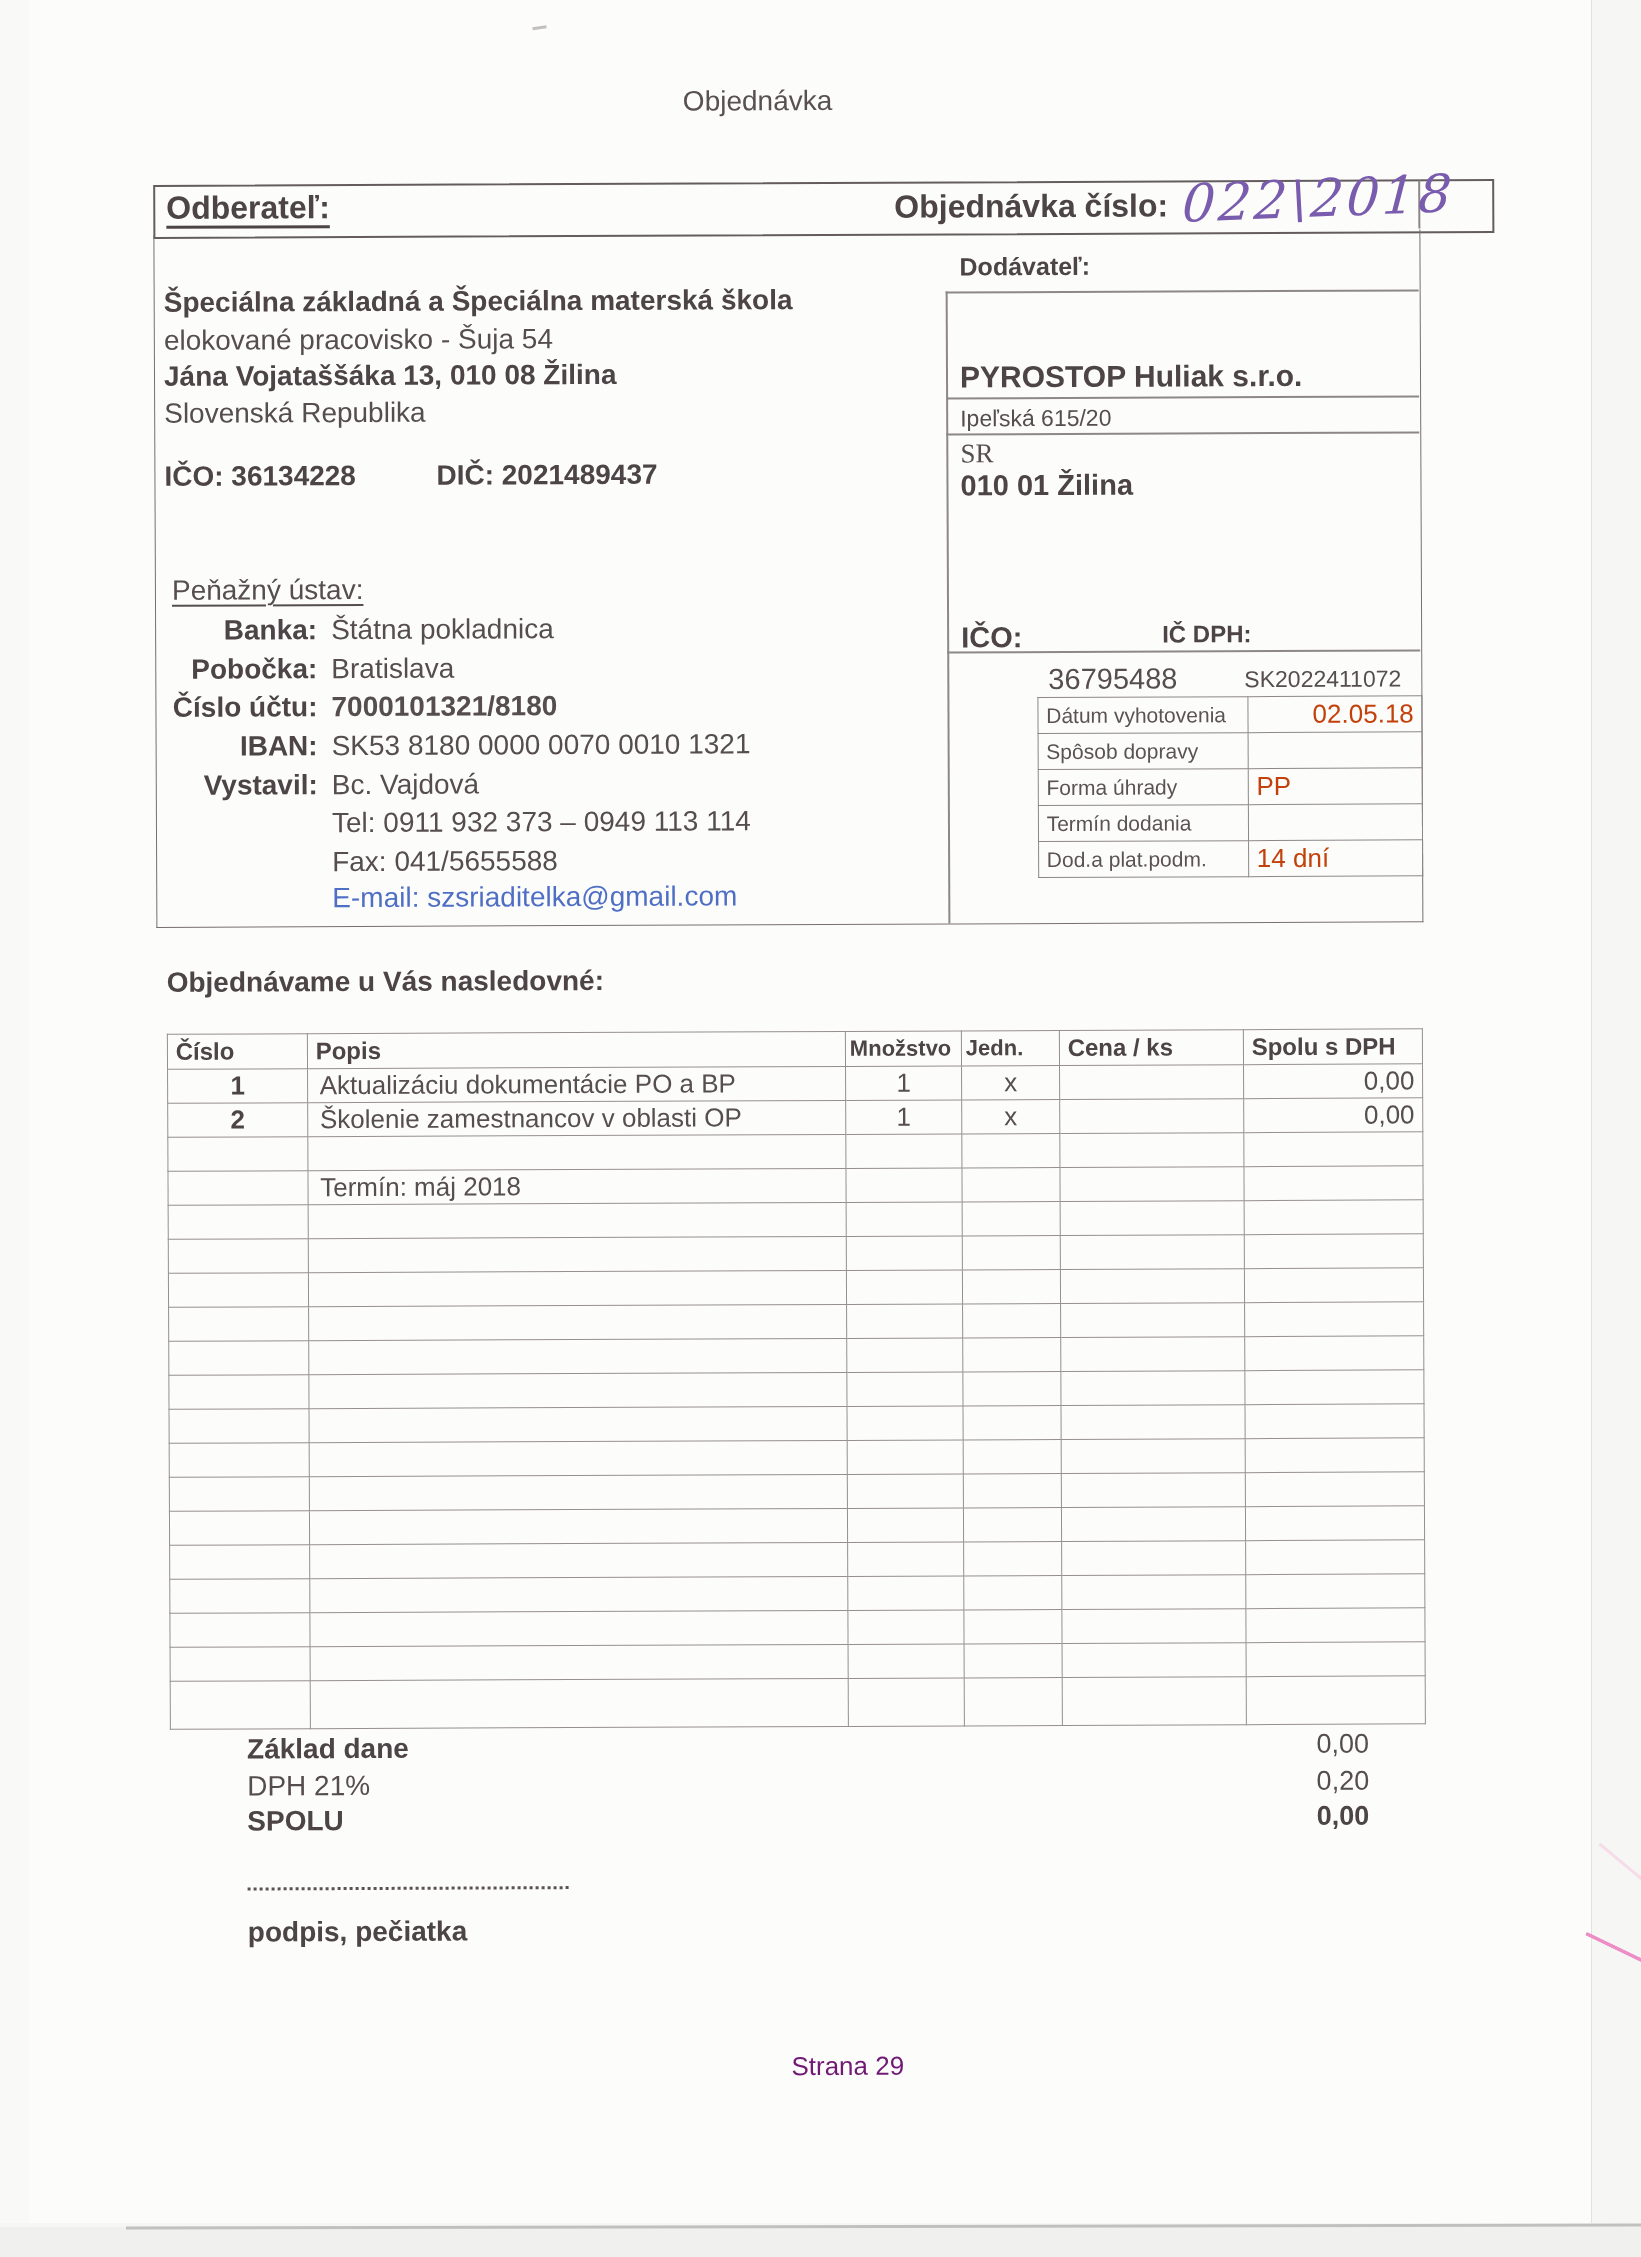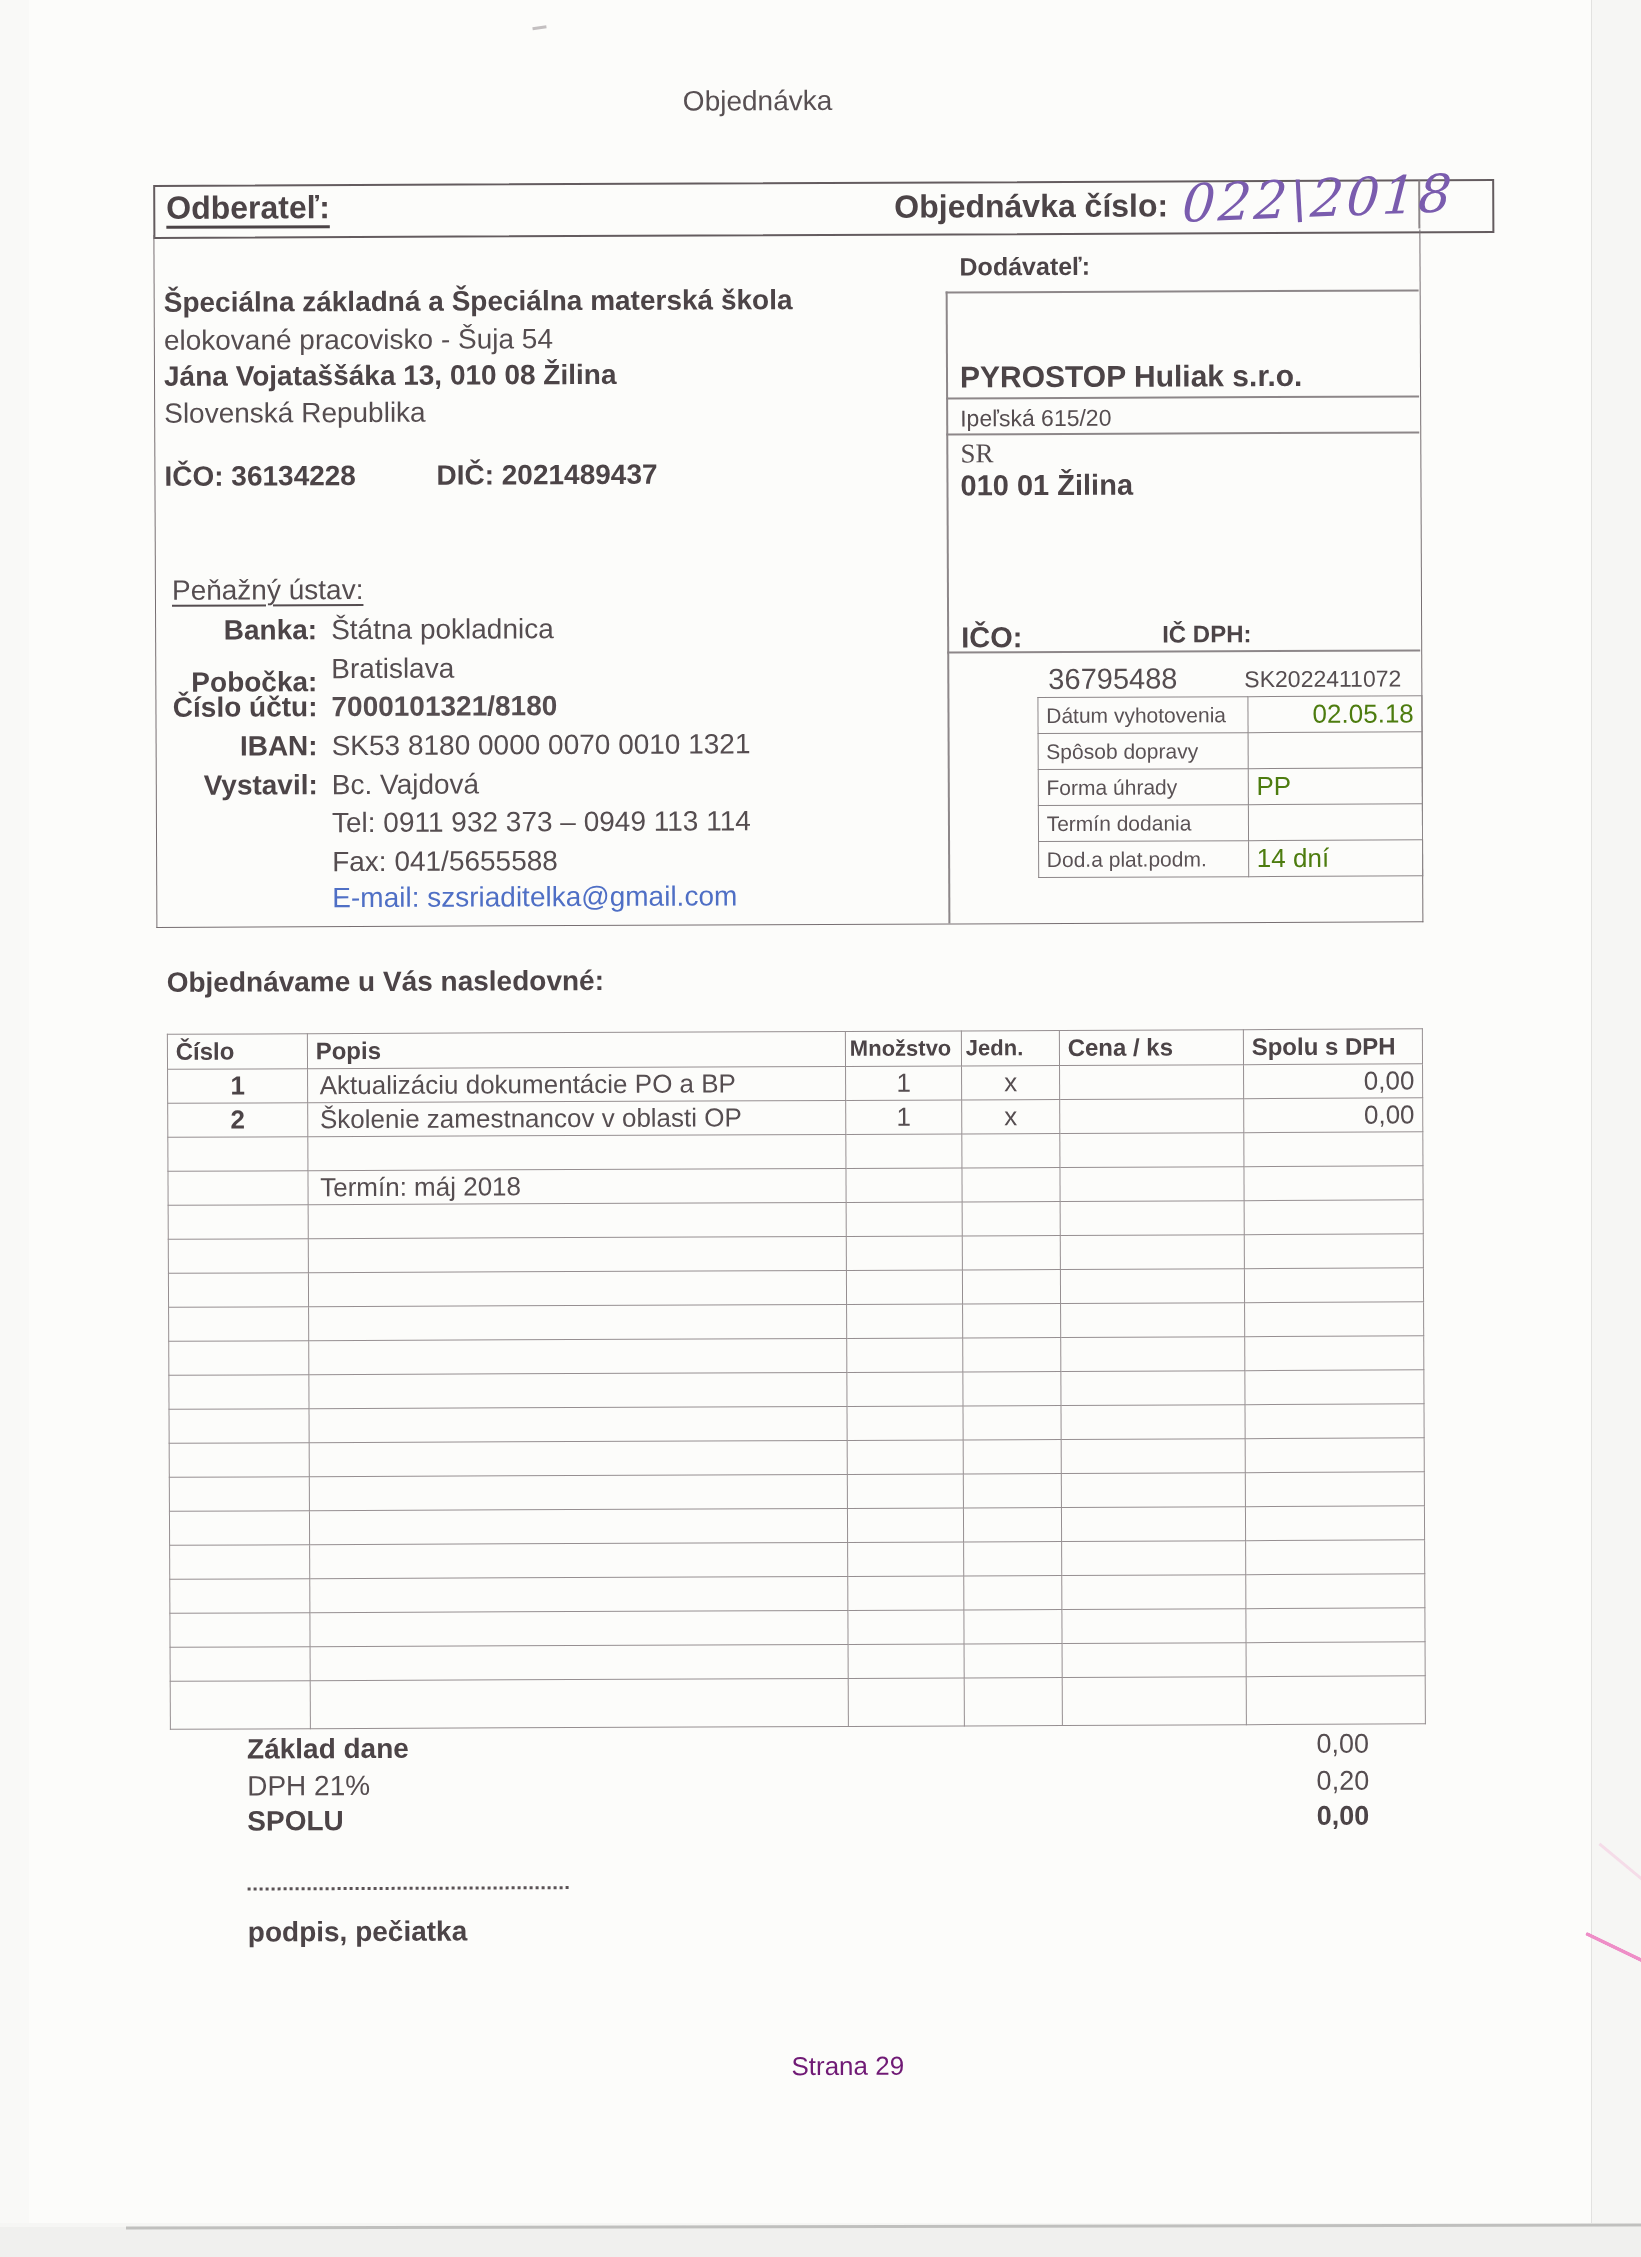--- a/index.html
+++ b/index.html
@@ -52,21 +52,21 @@
   .sup-vline{left:949px;top:292px;width:1.9px;height:632px;}
   .sup-hline{left:949px;width:473px;height:1.9px;}
   .sup-text{left:963px;}
   .detail-table{
     left:1039px;top:698px;border-collapse:collapse;table-layout:fixed;
   }
   .detail-table td{
     border:1.4px solid #8d8789;height:35px;padding:0 0 0 7.7px;
     font-size:21px;color:#5a5255;overflow:hidden;white-space:nowrap;
   }
-  .detail-table td.val{font-size:26px;color:#4d7c0f;}
+  .detail-table td.val{font-size:26px;color:#c2410c;}
   .detail-table td.val-right{text-align:right;padding-right:7.7px;}
   
   .order-title{left:167px;top:964px;font-size:28px;}
   .order-table{
     left:167px;top:1031px;border-collapse:collapse;table-layout:fixed;
     background:transparent;
   }
   .order-table td,.order-table th{
     border:1.4px solid #968f91;padding:0;overflow:hidden;white-space:nowrap;
     font-size:26px;color:#564e51;font-weight:normal;vertical-align:middle;
@@ -127,21 +127,21 @@
   <div class="abs cust-line" style="top:322px;">elokované pracovisko - Šuja 54</div>
   <div class="abs cust-line b" style="top:358px;">Jána Vojataššáka 13, 010 08 Žilina</div>
   <div class="abs cust-line" style="top:395px;">Slovenská Republika</div>
   <div class="abs cust-line b" style="top:458px;">IČO: 36134228</div>
   <div class="abs b" style="left:439px;top:458px;font-size:28px;">DIČ:  2021489437</div>
 
   <div class="abs penazny">Peňažný ústav:</div>
 
   <div class="abs bank-label b" style="top:612px;">Banka:</div>
   <div class="abs bank-value" style="top:612px;">Štátna pokladnica</div>
-  <div class="abs bank-label b" style="top:651px;margin-top:13px;">Pobočka:</div>
+  <div class="abs bank-label b" style="top:651px;">Pobočka:</div>
   <div class="abs bank-value" style="top:651px;">Bratislava</div>
   <div class="abs bank-label b" style="top:689px;">Číslo účtu:</div>
   <div class="abs bank-value" style="top:689px;font-weight:bold;">7000101321/8180</div>
   <div class="abs bank-label b" style="top:728px;">IBAN:</div>
   <div class="abs bank-value" style="top:728px;">SK53 8180 0000 0070 0010 1321</div>
   <div class="abs bank-label b" style="top:767px;">Vystavil:</div>
   <div class="abs bank-value" style="top:767px;">Bc. Vajdová</div>
   <div class="abs bank-value" style="top:805px;">Tel: 0911 932 373 – 0949 113 114</div>
   <div class="abs bank-value" style="top:844px;">Fax: 041/5655588</div>
   <div class="abs bank-value email" style="top:880px;">E-mail: szsriaditelka@gmail.com</div>

